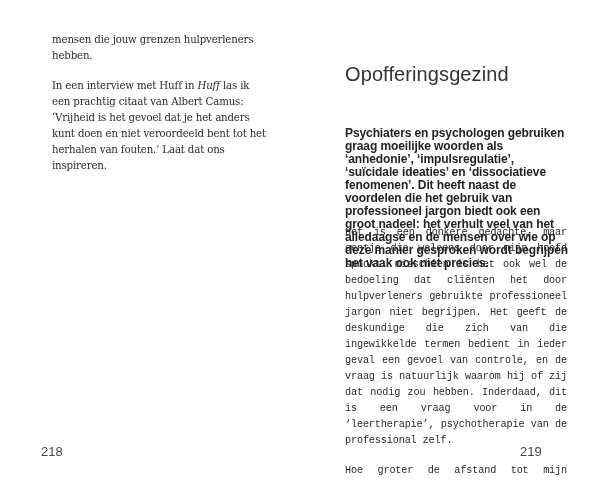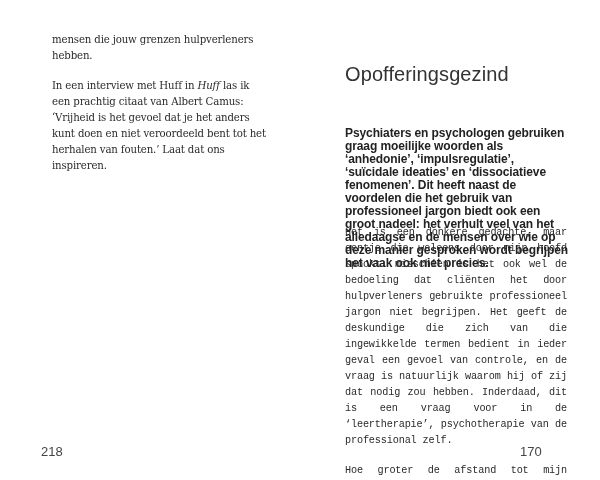--- a/index.html
+++ b/index.html
@@ -48,14 +48,14 @@
   <div class="pagenum left-num">218</div>
 </div>
 
 <div class="page right">
   <h2 class="heading" style="margin:0;">Opofferingsgezind</h2>
   <p class="intro">Psychiaters en psychologen gebruiken graag moeilijke woorden als ‘anhedonie’, ‘impulsregulatie’, ‘suïcidale ideaties’ en ‘dissociatieve fenomenen’. Dit heeft naast de voordelen die het gebruik van professioneel jargon biedt ook een groot nadeel: het verhult veel van het alledaagse en de mensen over wie op deze manier gesproken wordt begrijpen het vaak ook niet precies.</p>
   <div class="body serif">
     <p>Het is een donkere gedachte, maar eentje die weleens door mijn hoofd spookt: misschien is het ook wel de bedoeling dat cliënten het door hulpverleners gebruikte professioneel jargon niet begrijpen. Het geeft de deskundige die zich van die ingewikkelde termen bedient in ieder geval een gevoel van controle, en de vraag is natuurlijk waarom hij of zij dat nodig zou hebben. Inderdaad, dit is een vraag voor in de ‘leertherapie’, psychotherapie van de professional zelf.</p>
     <p>Hoe groter de afstand tot mijn vroegere collega’s, des te groter mijn behoefte om in alledaagse termen te praten over de geestelijke problemen waarmee mensen in mijn omgeving kampen. En dit geldt niet alleen voor de mensen die voor professionele ondersteuning komen.</p>
   </div>
-  <div class="pagenum right-num" style="left:220px;">170</div>
+  <div class="pagenum right-num" style="left:220px;">219</div>
 </div>
 
 </body></html>

